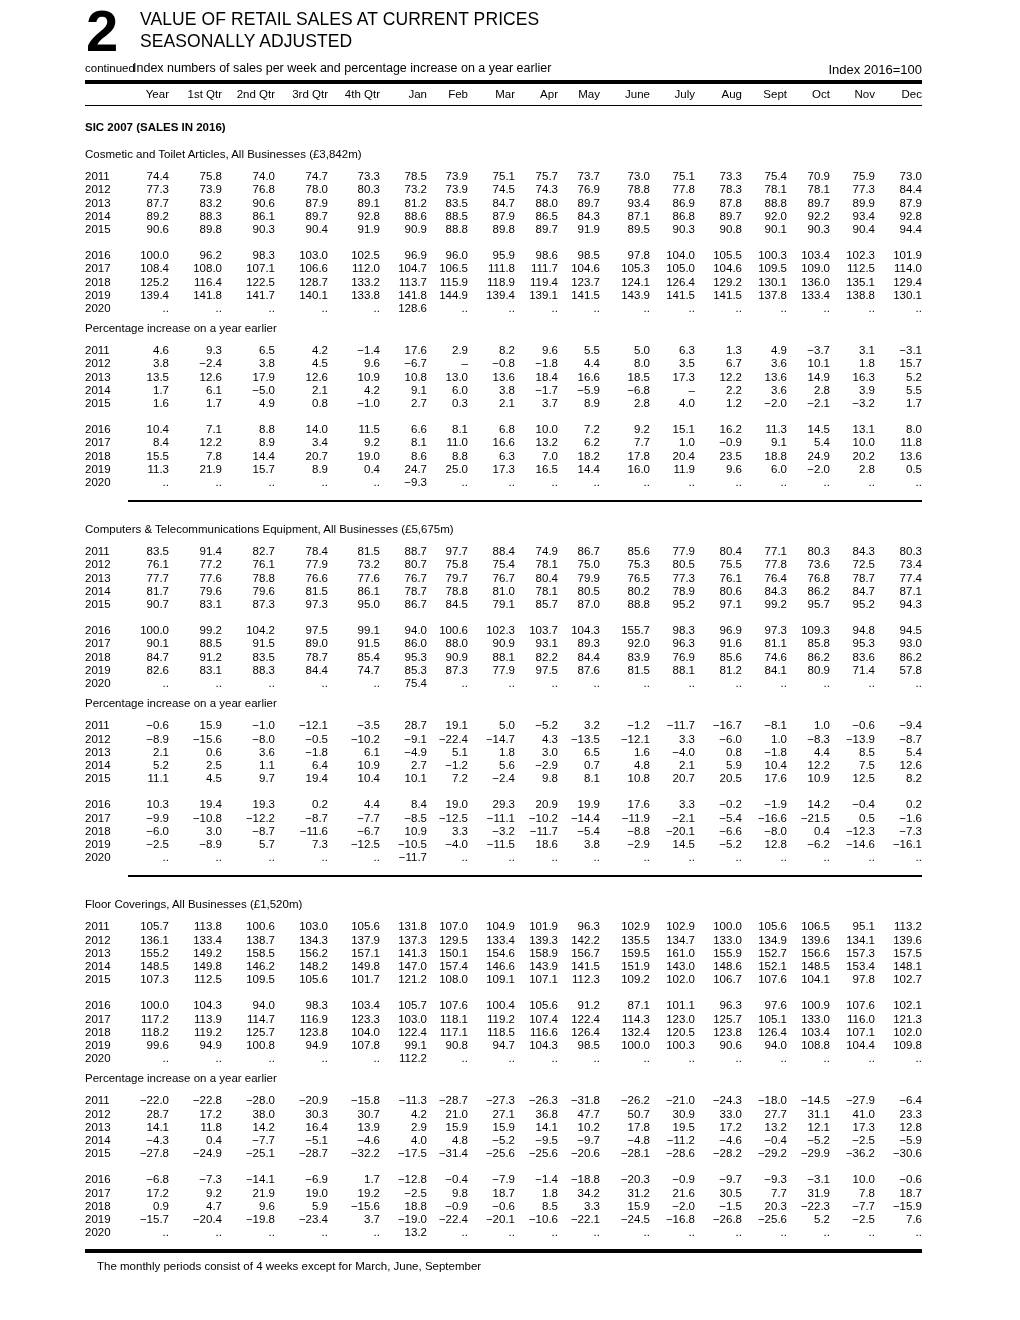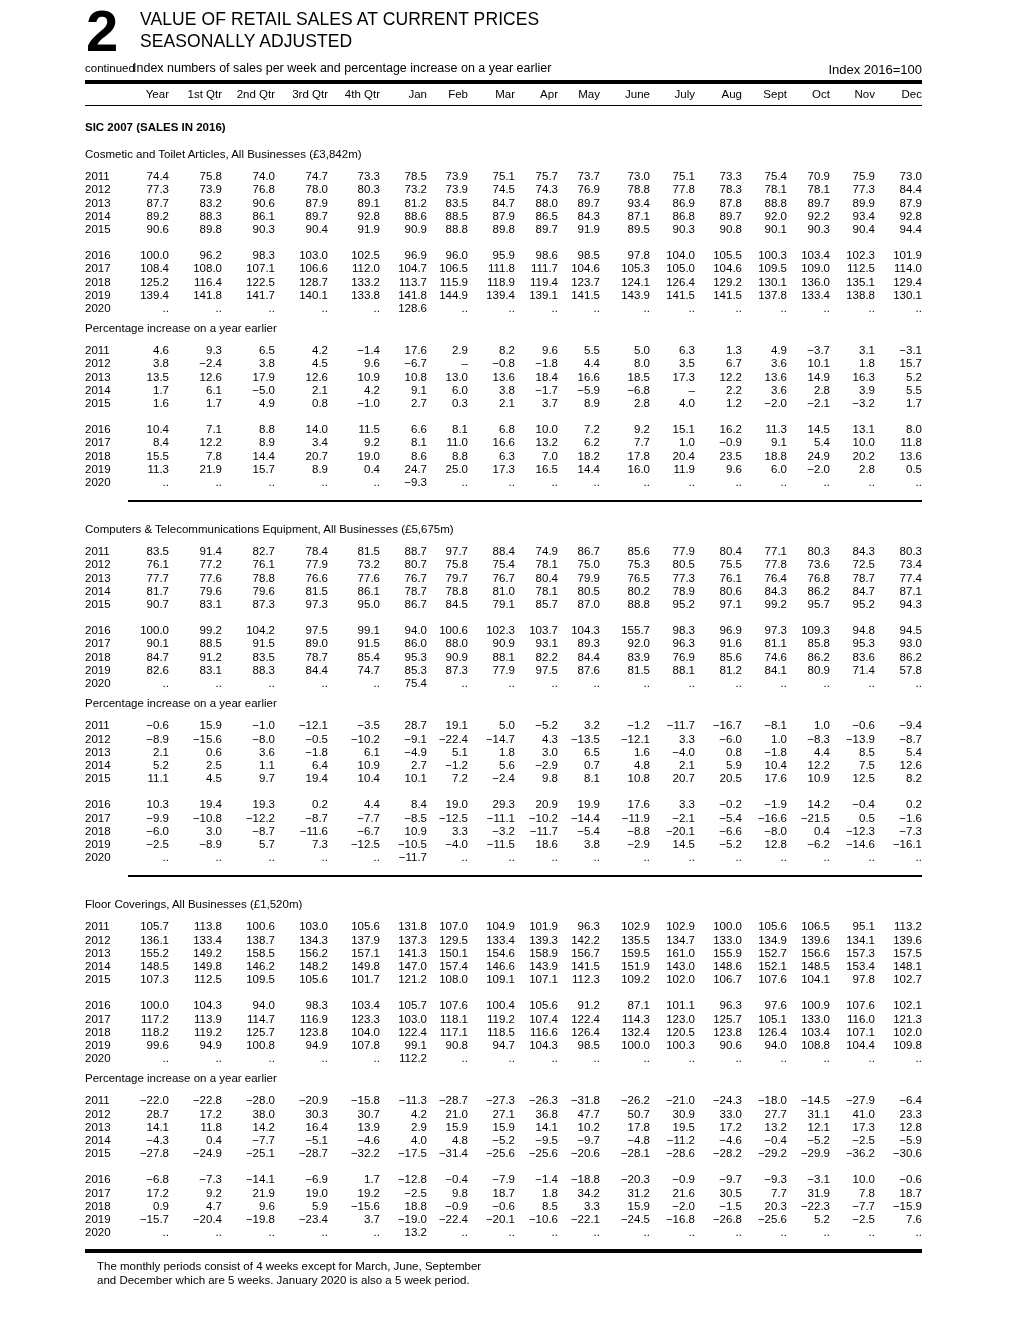--- a/index.html
+++ b/index.html
@@ -1604,17 +1604,16 @@
               <td>..</td>
             </tr>
           </tbody>
         </table>
     </section>
 
     <div class="bottom-rule"></div>
 
     <div class="footnote">
       <div>The monthly periods consist of 4 weeks except for March, June, September</div>
-      <div>and December which are 5 weeks. January 2020 is also a 5 week period.</div>
     </div>
 
   </div>
 </div>
 
 </body></html>

